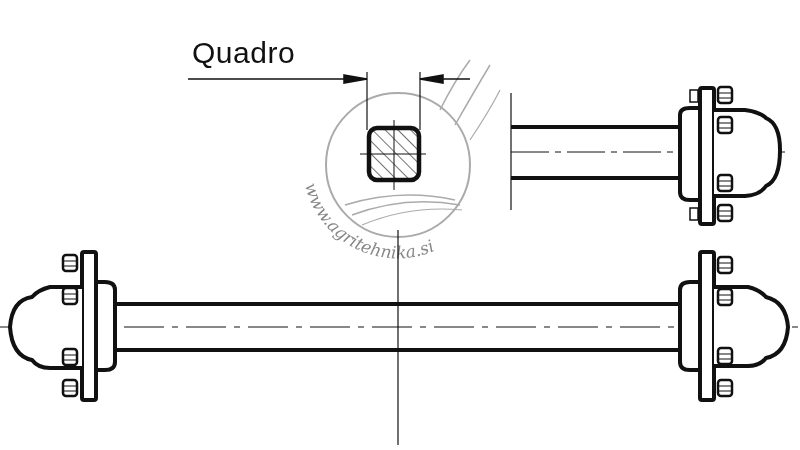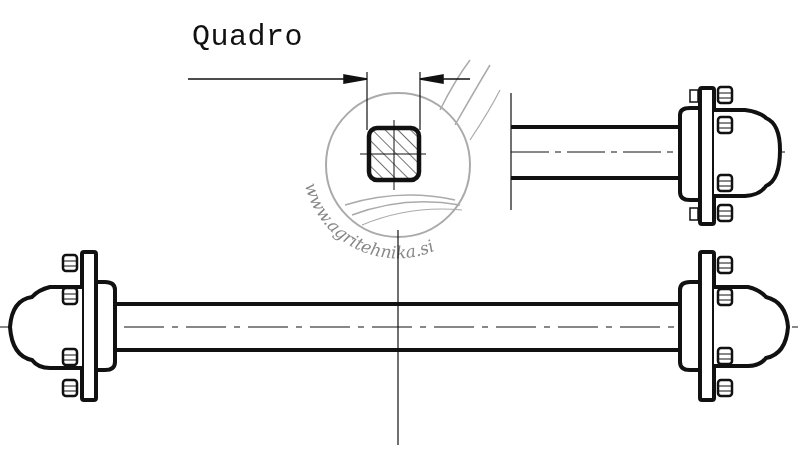--- a/index.html
+++ b/index.html
@@ -1,18 +1,18 @@
 <!DOCTYPE html>
 <html><head>
 <meta charset="utf-8">
 <style>
   html,body{margin:0;padding:0;background:#fff;}
   body{width:800px;height:450px;overflow:hidden;position:relative;font-family:"DejaVu Sans",sans-serif;}
   #canvas{position:absolute;left:0;top:0;width:800px;height:450px;}
-  .label{position:absolute;left:192px;top:20px;font-size:30px;color:#111;letter-spacing:0.5px;font-family:Liberation Mono, monospace;}
+  .label{position:absolute;left:192px;top:36px;font-size:30px;color:#111;letter-spacing:0.5px;font-family:Liberation Sans, sans-serif;}
 </style>
 </head>
 <body>
 
 <svg id="canvas" viewBox="0 0 800 450" xmlns="http://www.w3.org/2000/svg">
   <defs>
     <pattern id="hatch" patternUnits="userSpaceOnUse" width="9" height="9" patternTransform="rotate(-45)">
       <line x1="0" y1="0" x2="0" y2="9" stroke="#111" stroke-width="1.2"></line>
     </pattern>
     <g id="nut">

